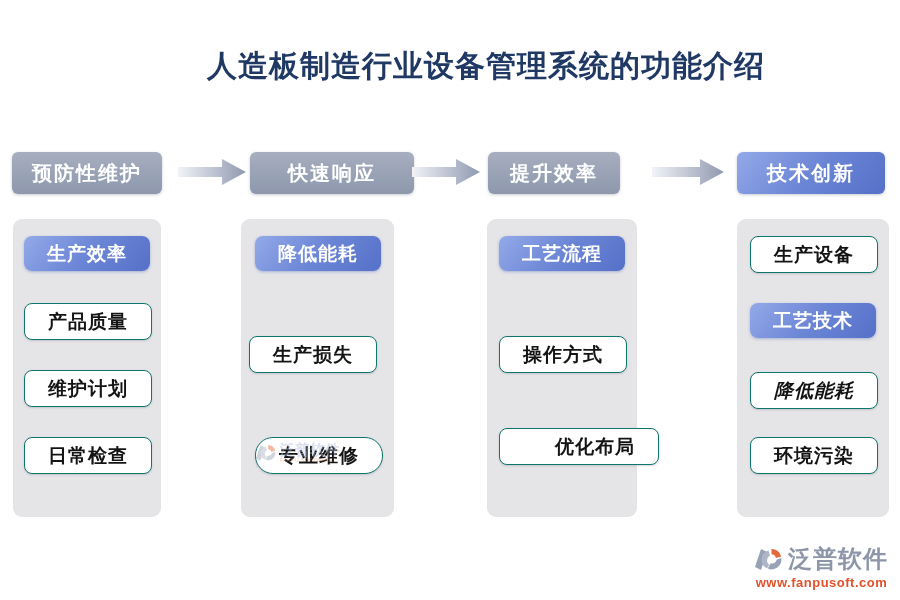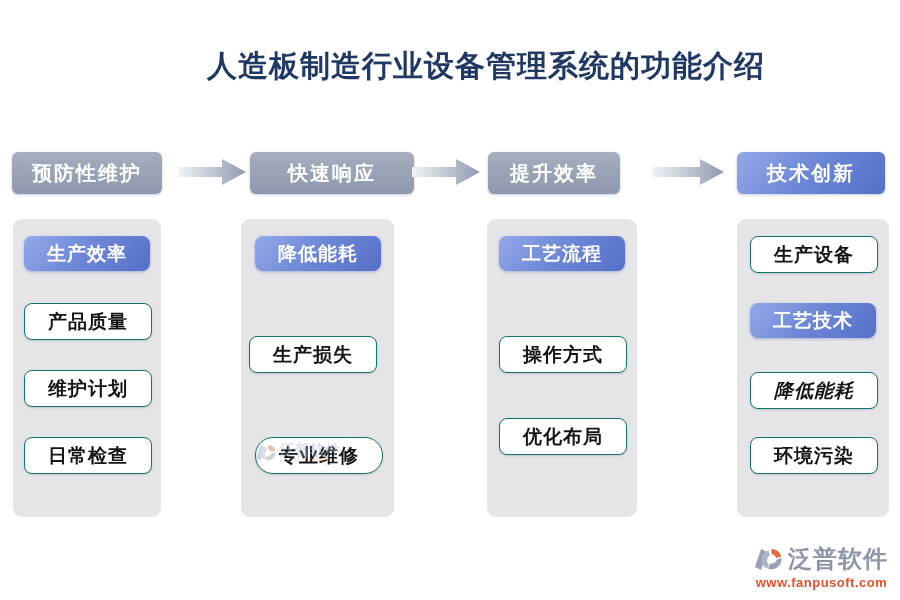--- a/index.html
+++ b/index.html
@@ -103,21 +103,21 @@
         <stop offset="1" stop-color="#8f99b0"></stop>
   </linearGradient>
     </defs>
   <path d="M0 11 L44 11 L44 3 L68 16 L44 29 L44 21 L0 21 Z" fill="url(#ag2)"></path>
 </svg>
 
 <div class="hdr gray" style="left:488px;width:132px;">提升效率</div>
 <div class="panel" style="left:487px;width:150px;"></div>
 <div class="item blue" style="left:499px;top:236px;">工艺流程</div>
 <div class="item white" style="left:499px;top:336px;">操作方式</div>
-<div class="item white" style="left:499px;top:418px;">优化布局</div>
+<div class="item white" style="left:499px;top:428px;padding-left:32px;">优化布局</div>
 
 <svg class="arrow" style="left:652px;" width="74" height="32" viewBox="0 0 74 32">
   <defs>
       <linearGradient id="ag3" x1="0" y1="0" x2="1" y2="0">
     <stop offset="0" stop-color="#f1f3f7"></stop>
         <stop offset="1" stop-color="#8f99b0"></stop>
   </linearGradient>
     </defs>
   <path d="M0 11 L48 11 L48 3 L72 16 L48 29 L48 21 L0 21 Z" fill="url(#ag3)"></path>
 </svg>

